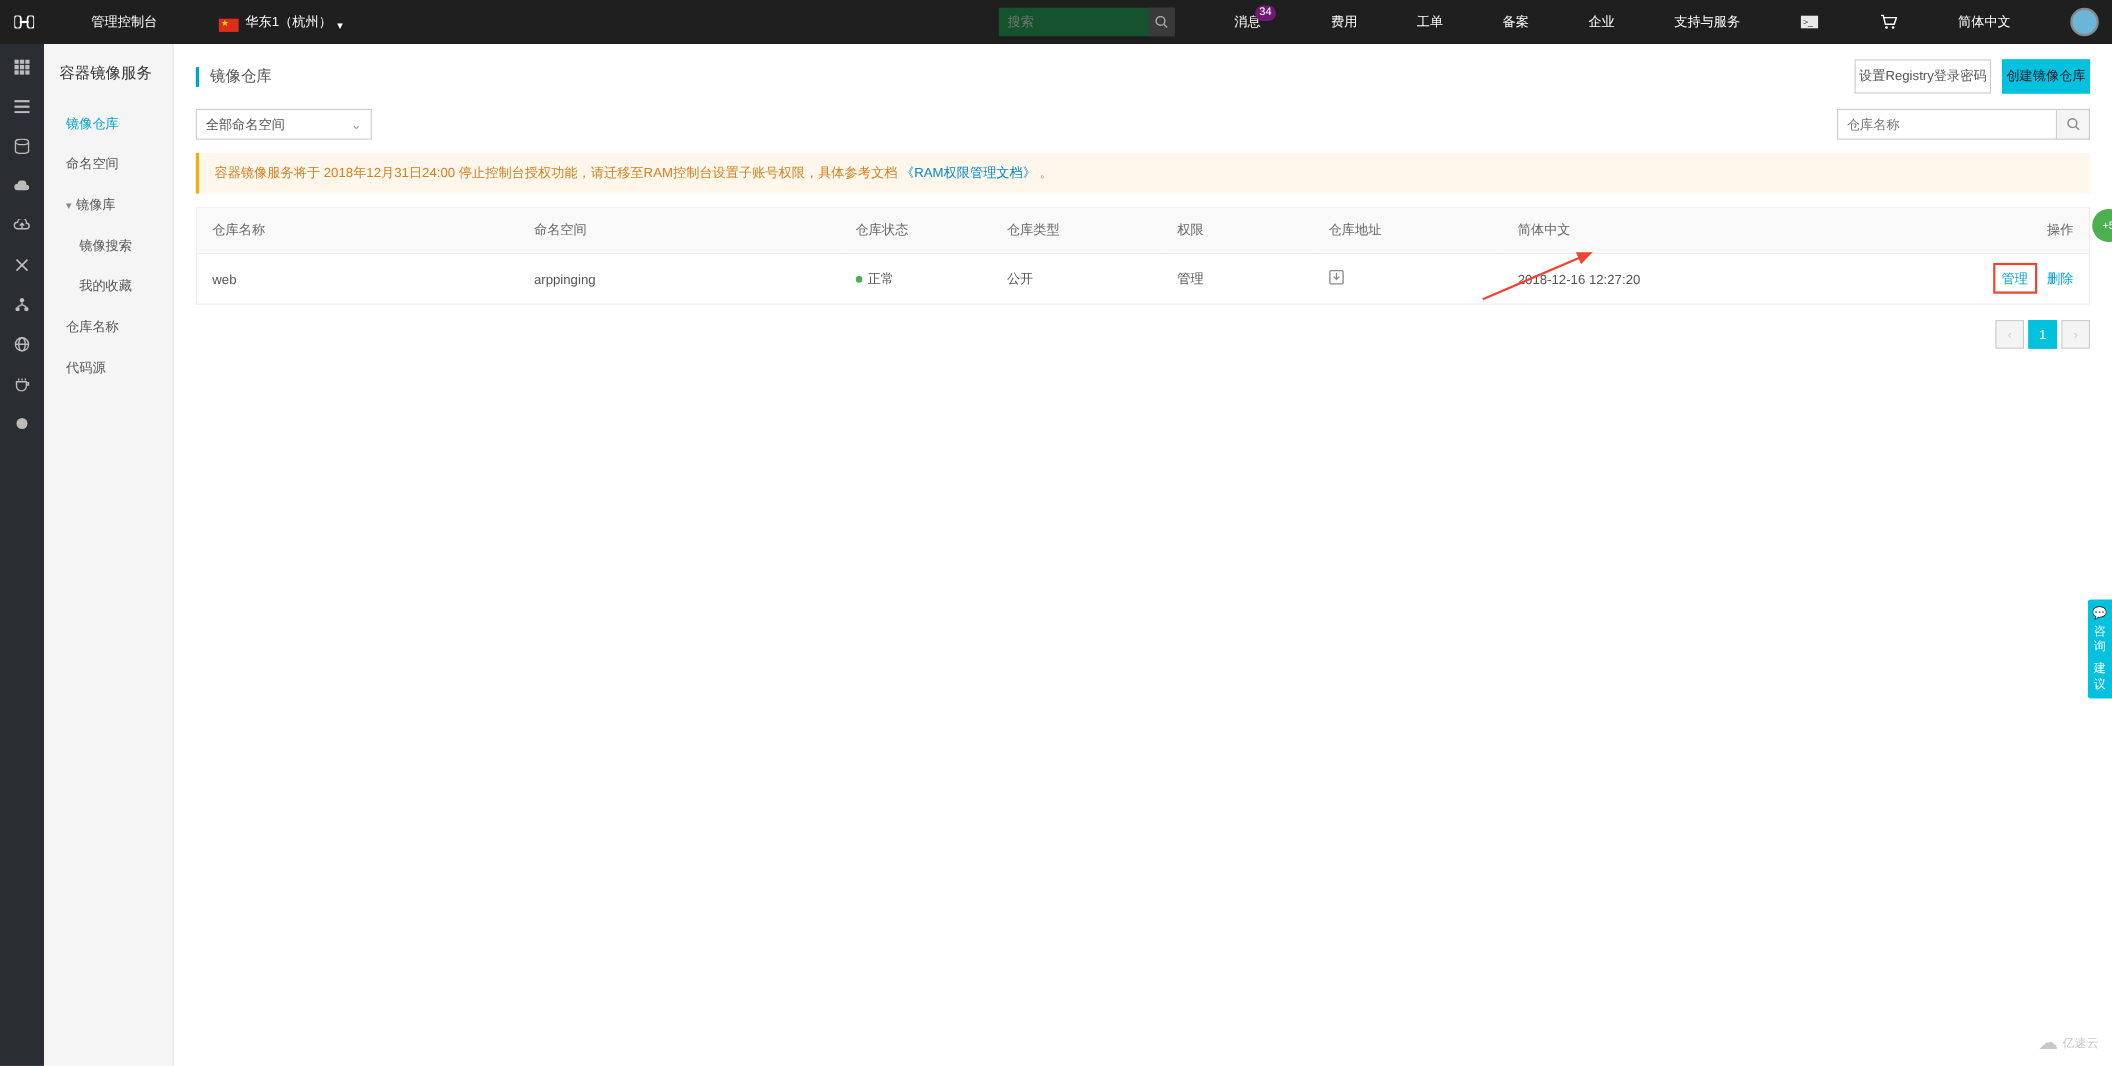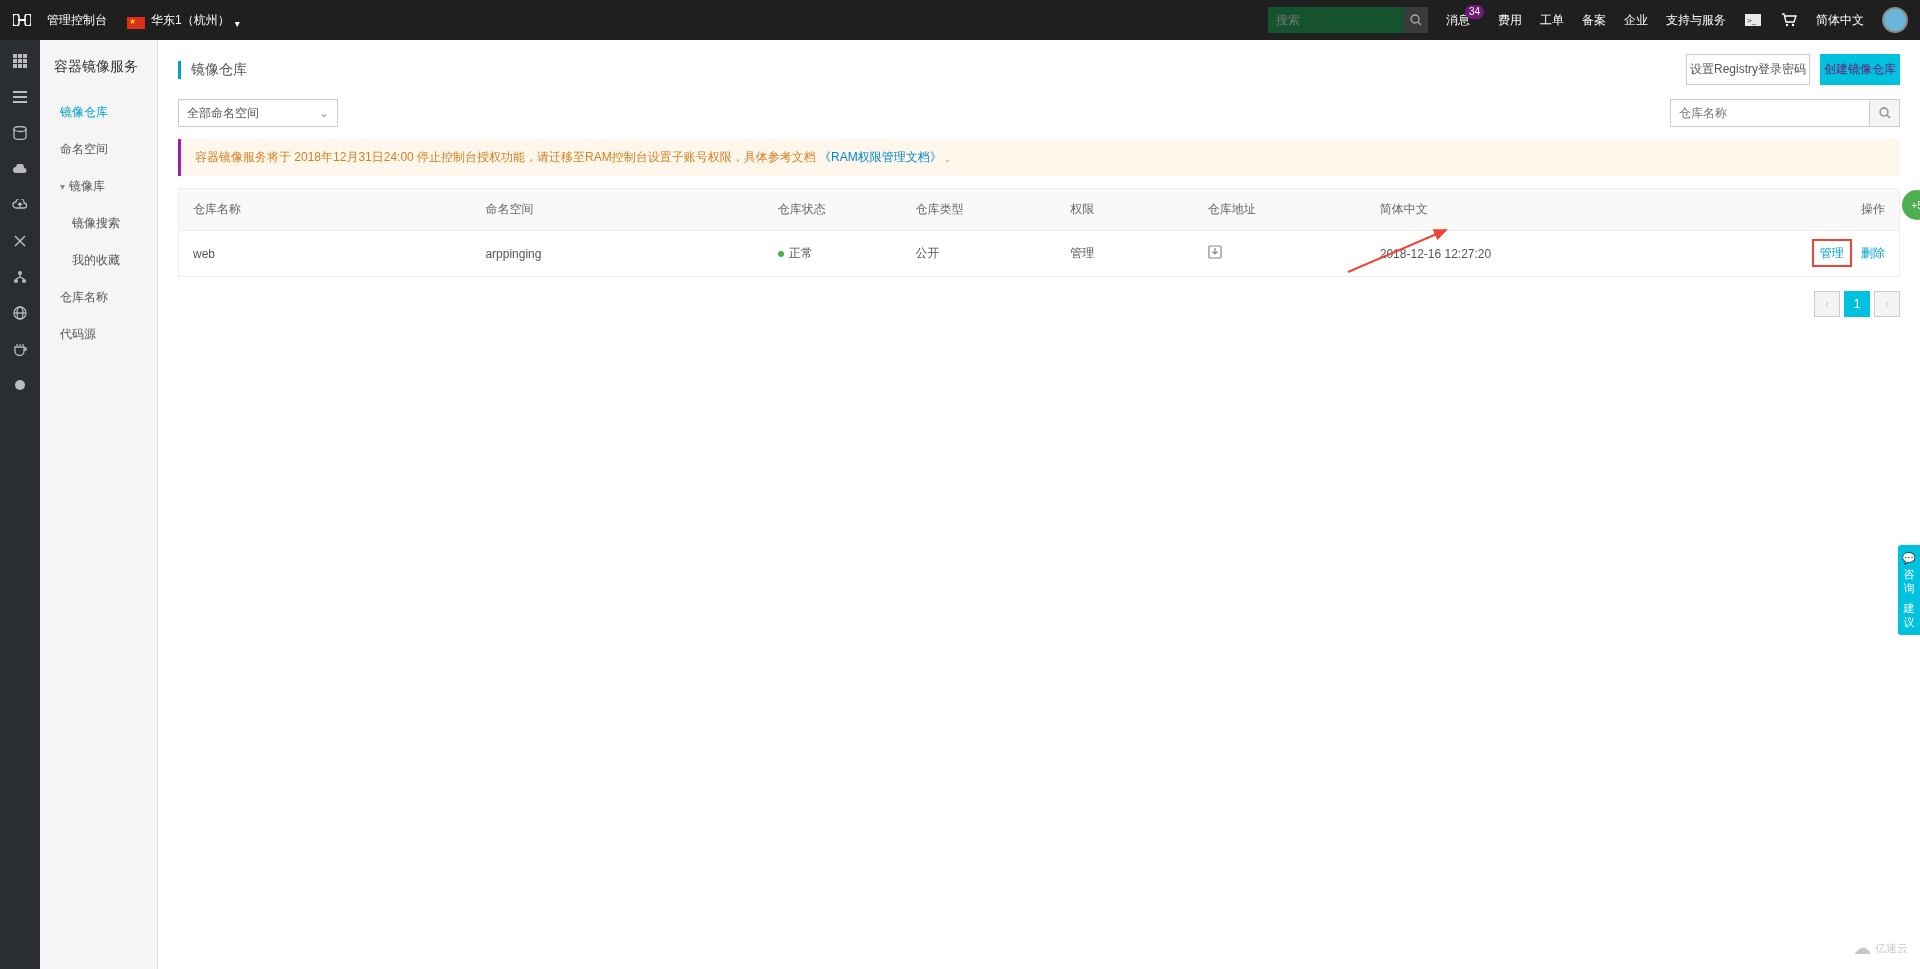--- a/index.html
+++ b/index.html
@@ -1,19 +1,19 @@
 <!DOCTYPE html>
 <html><head>
   <meta charset="utf-8">
   <style>
     * { margin: 0; padding: 0; box-sizing: border-box; font-family: "Microsoft YaHei", Arial, sans-serif; }
     body { background: #fff; font-size: 12px; color: #333; overflow-x: hidden; }
     
     
-    .topbar { height: 40px; background: #1f1f1f; display: flex; align-items: center; color: #fff; padding: 0 12px; font-size: 12px; }
+    .topbar { height: 40px; background: #1f1f1f; display: flex; align-items: center; color: #fff; padding: 0 12px; font-size: 12px; gap: 36px; }
     .topbar .logo-icon { width: 20px; height: 14px; display: inline-flex; align-items: center; justify-content: center; margin-right: 15px; }
     .topbar .console-label { margin-right: 20px; }
     .topbar .region { display: flex; align-items: flex-end; cursor: pointer; }
     .topbar .flag { width: 18px; height: 12px; background: linear-gradient(#dd2e1d,#dd2e1d); margin-right: 6px; position: relative; }
     .topbar .flag::after { content:'★'; color:#ffde00; font-size:8px; position:absolute; left:2px; top:0; }
     .topbar .chevron-down { margin-left: 5px; font-size: 10px; }
     .topbar .spacer { flex: 1; }
     .topbar .search-box { display: flex; align-items: center; background: #14532d; height: 26px; width: 160px; }
     .topbar .search-box input { background: transparent; border: none; outline: none; color: #aaa; padding: 0 8px; width: 136px; font-size: 12px; }
     .topbar .search-btn { width: 24px; height: 26px; background: #3a3a3a; display: flex; align-items: center; justify-content: center; color: #aaa; cursor: pointer; }
@@ -38,31 +38,31 @@
     .sidebar-item.sub { padding-left: 32px; }
     .sidebar-item .caret { margin-right: 4px; font-size: 10px; color: #888; }
     
     
     .main { flex: 1; background: #fff; padding: 0; display: flex; flex-direction: column; position: relative; }
     .page-header { display: flex; align-items: center; padding: 14px 20px; justify-content: space-between; }
     .page-header .left { display: flex; align-items: center; }
     .page-header .title-bar { border-left: 3px solid #00a2ca; padding-left: 10px; font-size: 14px; color: #555; }
     .page-header .right { display: flex; gap: 10px; }
     .btn { padding: 6px 3px; font-size: 12px; border: 1px solid #ccc; background: #fff; cursor: pointer; color: #555; }
-    .btn.primary { background: #00c1de; color: #701a75; border-color: #00c1de; }
+    .btn.primary { background: #00c1de; color: #0f172a; border-color: #00c1de; }
     
     
     .filter-row { display: flex; align-items: center; padding: 0 20px 12px; justify-content: space-between; }
     .select-box { width: 160px; height: 28px; border: 1px solid #ccc; display: flex; align-items: center; justify-content: space-between; padding: 0 8px; font-size: 12px; color: #555; cursor: pointer; }
     .search-repo { display: flex; }
     .search-repo input { width: 200px; height: 28px; border: 1px solid #ccc; padding: 0 8px; font-size: 12px; outline: none; }
     .search-repo .search-icon-btn { width: 30px; height: 28px; border: 1px solid #ccc; border-left: none; background: #f5f5f5; display: flex; align-items: center; justify-content: center; color: #888; cursor: pointer; }
     
     
-    .banner { margin: 0 20px 12px; background: #fff7ec; border-left: 3px solid #a21caf; padding: 10px 14px; font-size: 12px; color: #d48021; }
+    .banner { margin: 0 20px 12px; background: #fff7ec; border-left: 3px solid #eab308; padding: 10px 14px; font-size: 12px; color: #d48021; }
     .banner a { color: #0088cc; text-decoration: none; }
     
     
     .table-wrap { margin: 0 20px; border: 1px solid #eee; border-bottom: none; }
     table.data { width: 100%; border-collapse: collapse; font-size: 12px; }
     table.data th { text-align: left; padding: 12px 14px; background: #f9f9f9; border-bottom: 1px solid #eee; color: #666; font-weight: normal; }
     table.data th.right { text-align: right; }
     table.data td { padding: 14px 14px; border-bottom: 1px solid #eee; color: #555; }
     table.data td.right { text-align: right; }
     .status-dot { width: 6px; height: 6px; border-radius: 50%; background: #4caf50; display: inline-block; margin-right: 5px; }

